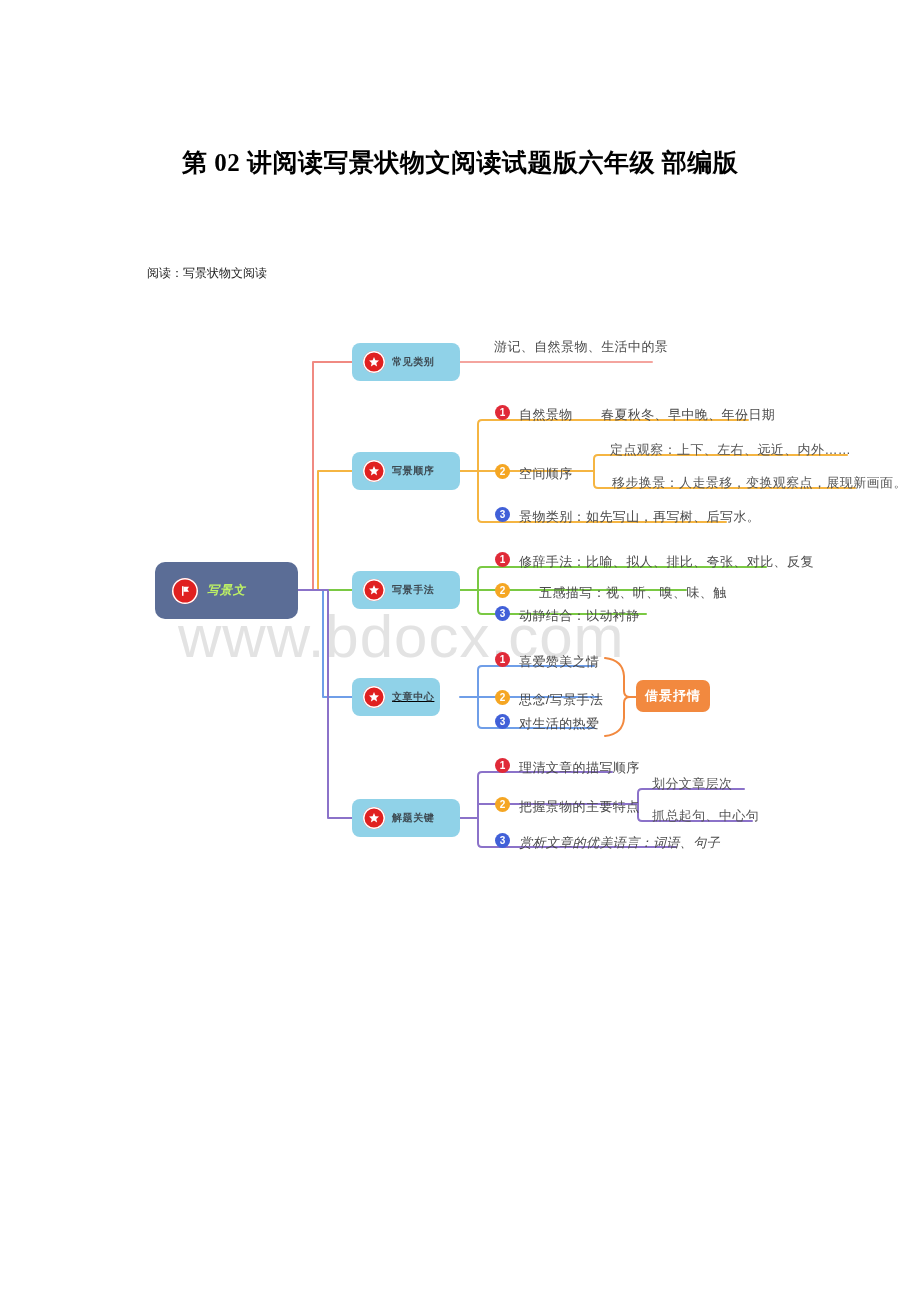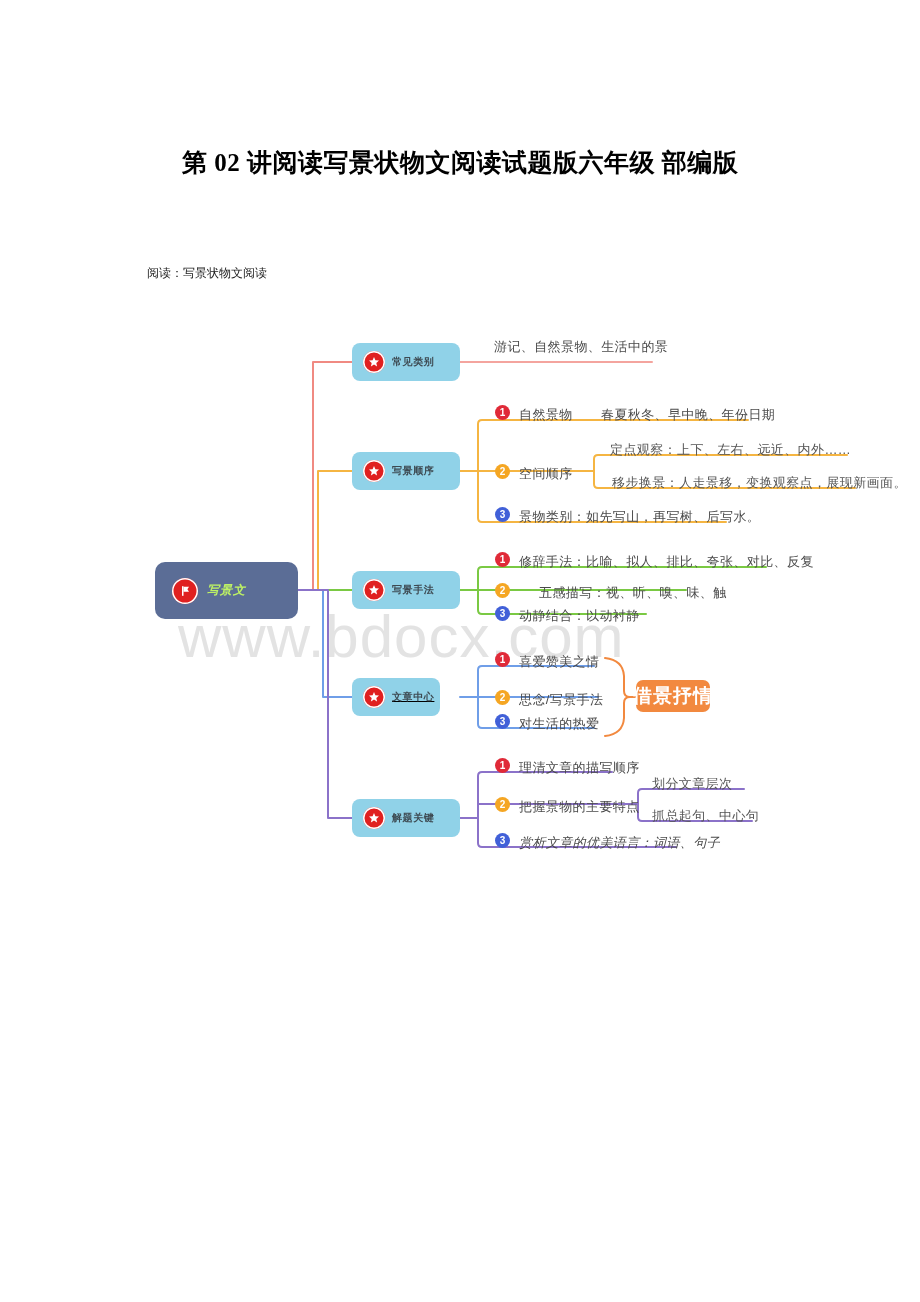--- a/index.html
+++ b/index.html
@@ -161,21 +161,21 @@
   .leaf-text.sub {
     color: #555555;
   }
 
   
   .pill-orange {
     position: absolute;
     background: #f2893f;
     border-radius: 7px;
     color: #ffffff;
-    font-size: 19px;
+    font-size: 13px;
     font-weight: bold;
     letter-spacing: 1px;
     display: flex;
     align-items: center;
     justify-content: center;
     white-space: nowrap;
   }
 </style>
 </head>
 <body>

